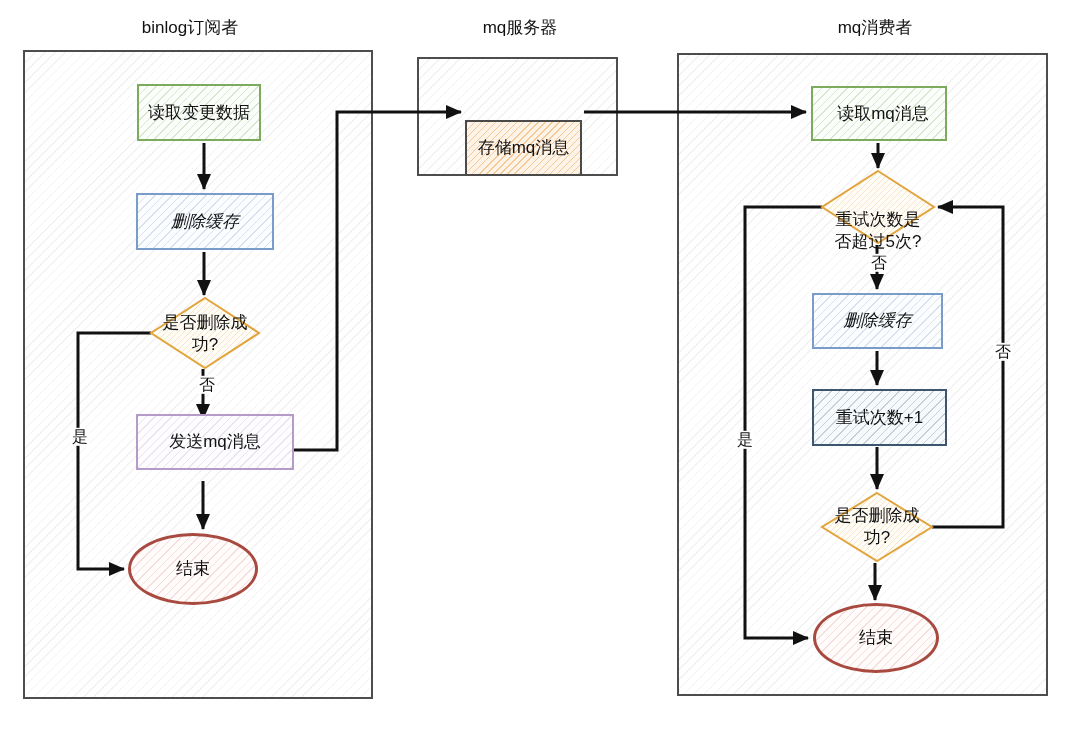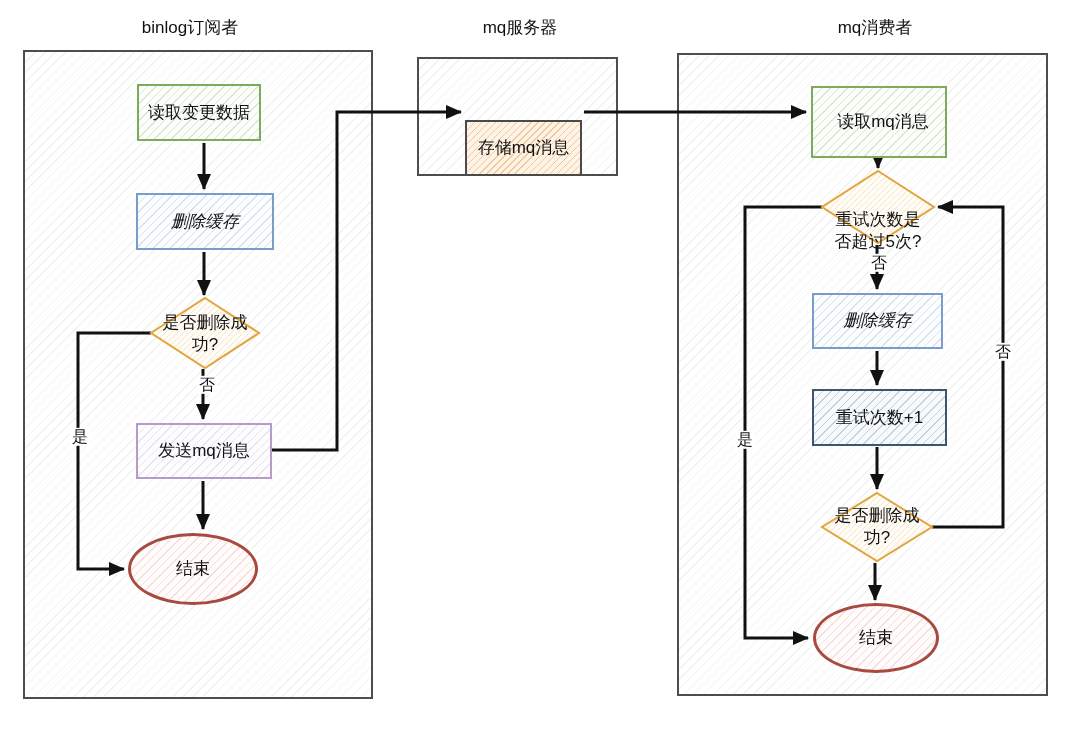--- a/index.html
+++ b/index.html
@@ -115,23 +115,23 @@
     <polyline class="connector" points="932,527 1003,527 1003,207 938,207" marker-end="url(#arr)"></polyline>
     <polyline class="connector" points="822,207 745,207 745,638 808,638" marker-end="url(#arr)"></polyline>
 
     <polygon points="205,298 259,333 205,368 151,333" fill="url(#hatchOrange)" stroke="#e2a43c" stroke-width="2"></polygon>
     <polygon points="878,171 934,207 878,243 822,207" fill="url(#hatchOrange)" stroke="#e2a43c" stroke-width="2"></polygon>
     <polygon points="877,493 932,527 877,561 822,527" fill="url(#hatchOrange)" stroke="#e2a43c" stroke-width="2"></polygon>
   </svg>
 
   <div class="node rect-green" style="left:137px;top:84px;width:124px;height:57px;">读取变更数据</div>
   <div class="node rect-blue" style="left:136px;top:193px;width:138px;height:57px;">删除缓存</div>
-  <div class="node rect-purple" style="left:136px;top:423px;width:136px;height:56px;">发送mq消息</div>
+  <div class="node rect-purple" style="left:136px;top:414px;width:158px;height:56px;">发送mq消息</div>
   <div class="node rect-mq" style="left:465px;top:85px;width:117px;height:56px;margin-top:35px;">存储mq消息</div>
-  <div class="node rect-green" style="left:811px;top:86px;width:136px;height:72px;padding-left:8px;">读取mq消息</div>
+  <div class="node rect-green" style="left:811px;top:86px;width:136px;height:55px;padding-left:8px;">读取mq消息</div>
   <div class="node rect-blue" style="left:812px;top:293px;width:131px;height:56px;">删除缓存</div>
   <div class="node rect-steel" style="left:812px;top:389px;width:135px;height:57px;">重试次数+1</div>
 
   <div class="node ellipse-red" style="left:128px;top:533px;width:130px;height:72px;">结束</div>
   <div class="node ellipse-red" style="left:813px;top:603px;width:126px;height:70px;">结束</div>
 
   <div class="diamond-label" style="left:205px;top:334px;width:96px;">是否删除成功?</div>
   <div class="diamond-label" style="left:878px;top:207px;width:100px;margin-top:24px;">重试次数是否超过5次?</div>
   <div class="diamond-label" style="left:877px;top:527px;width:96px;">是否删除成功?</div>
 

